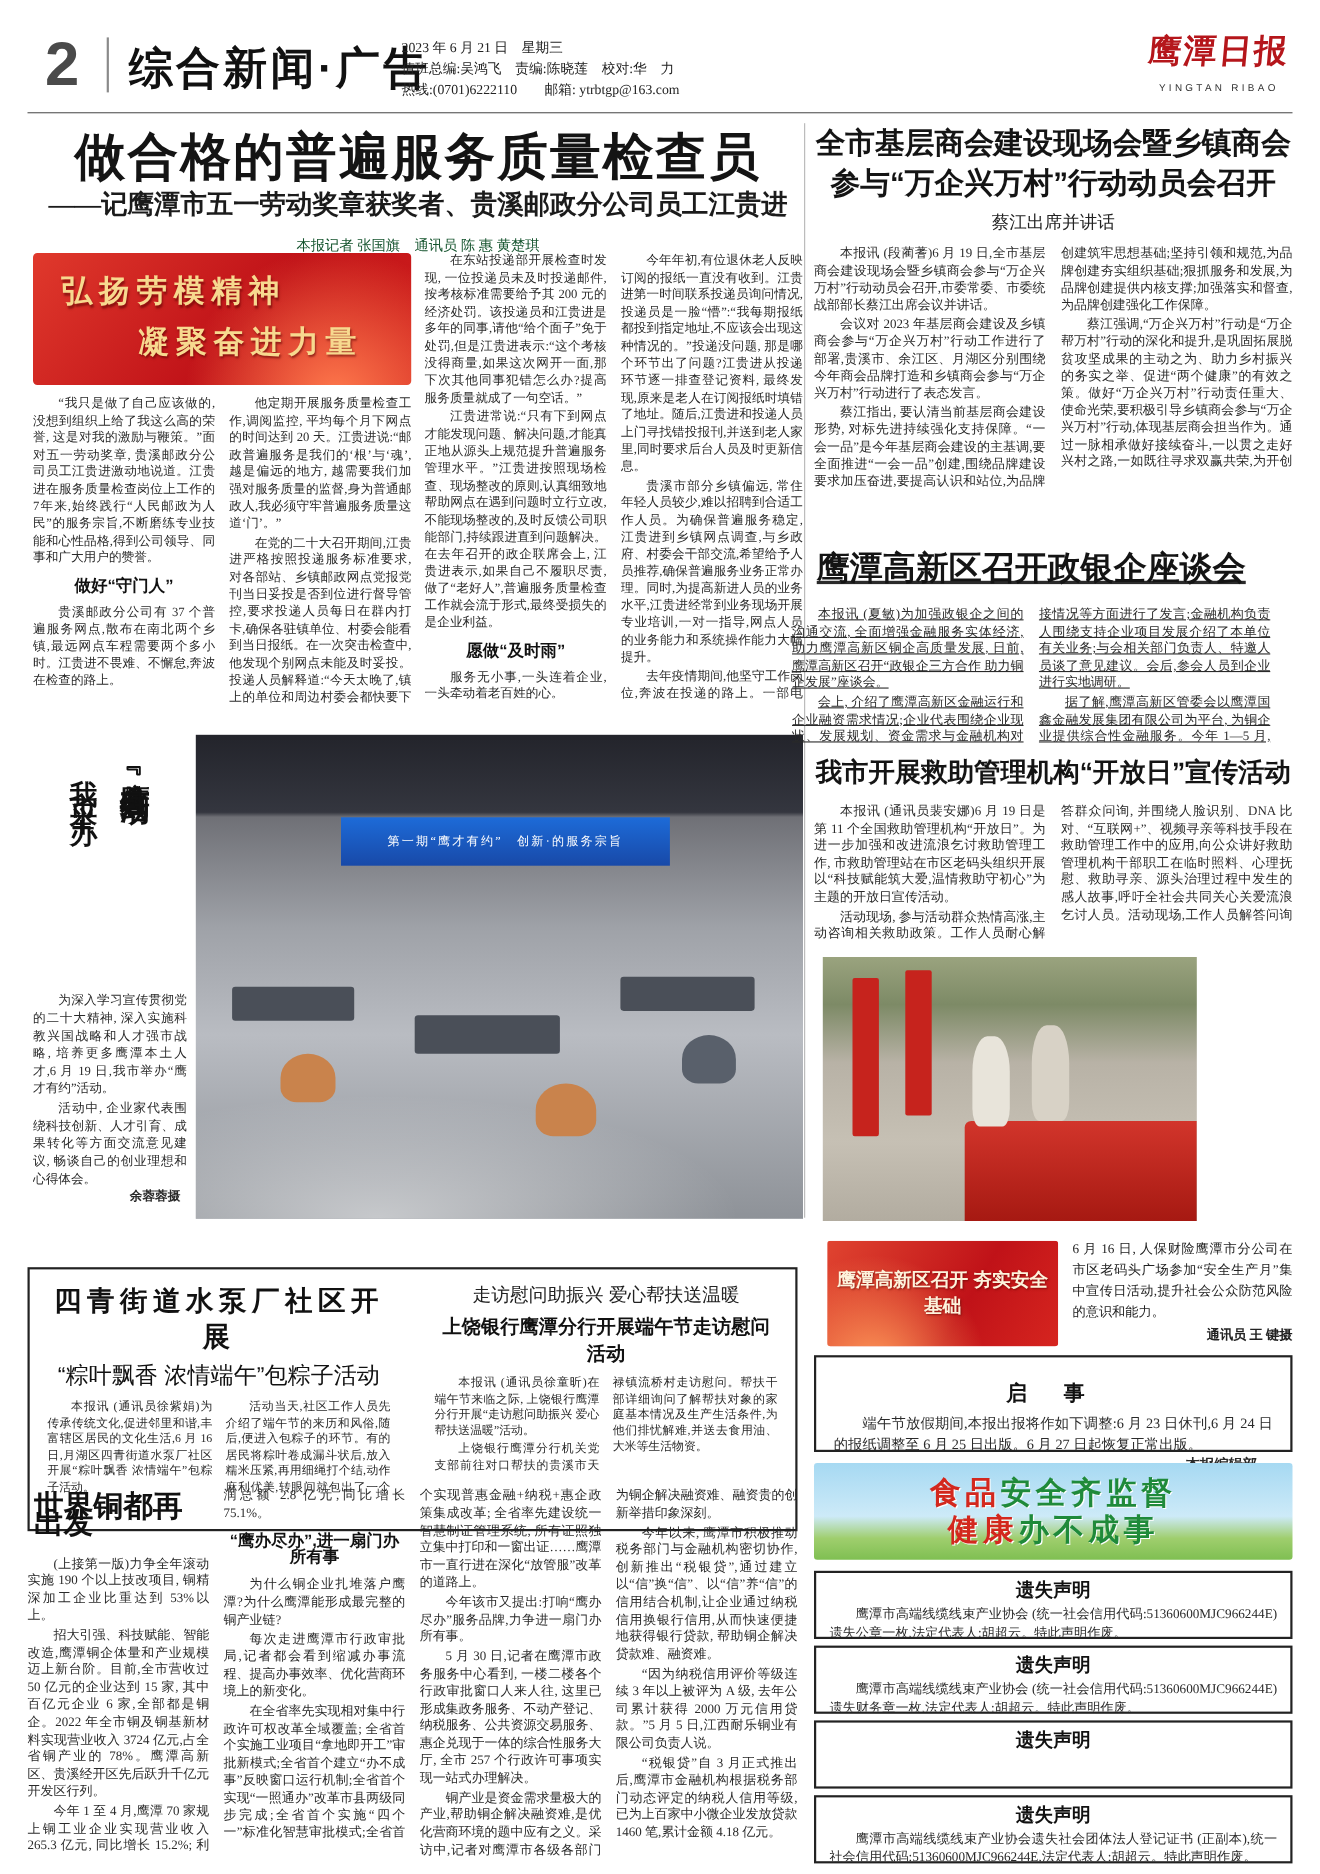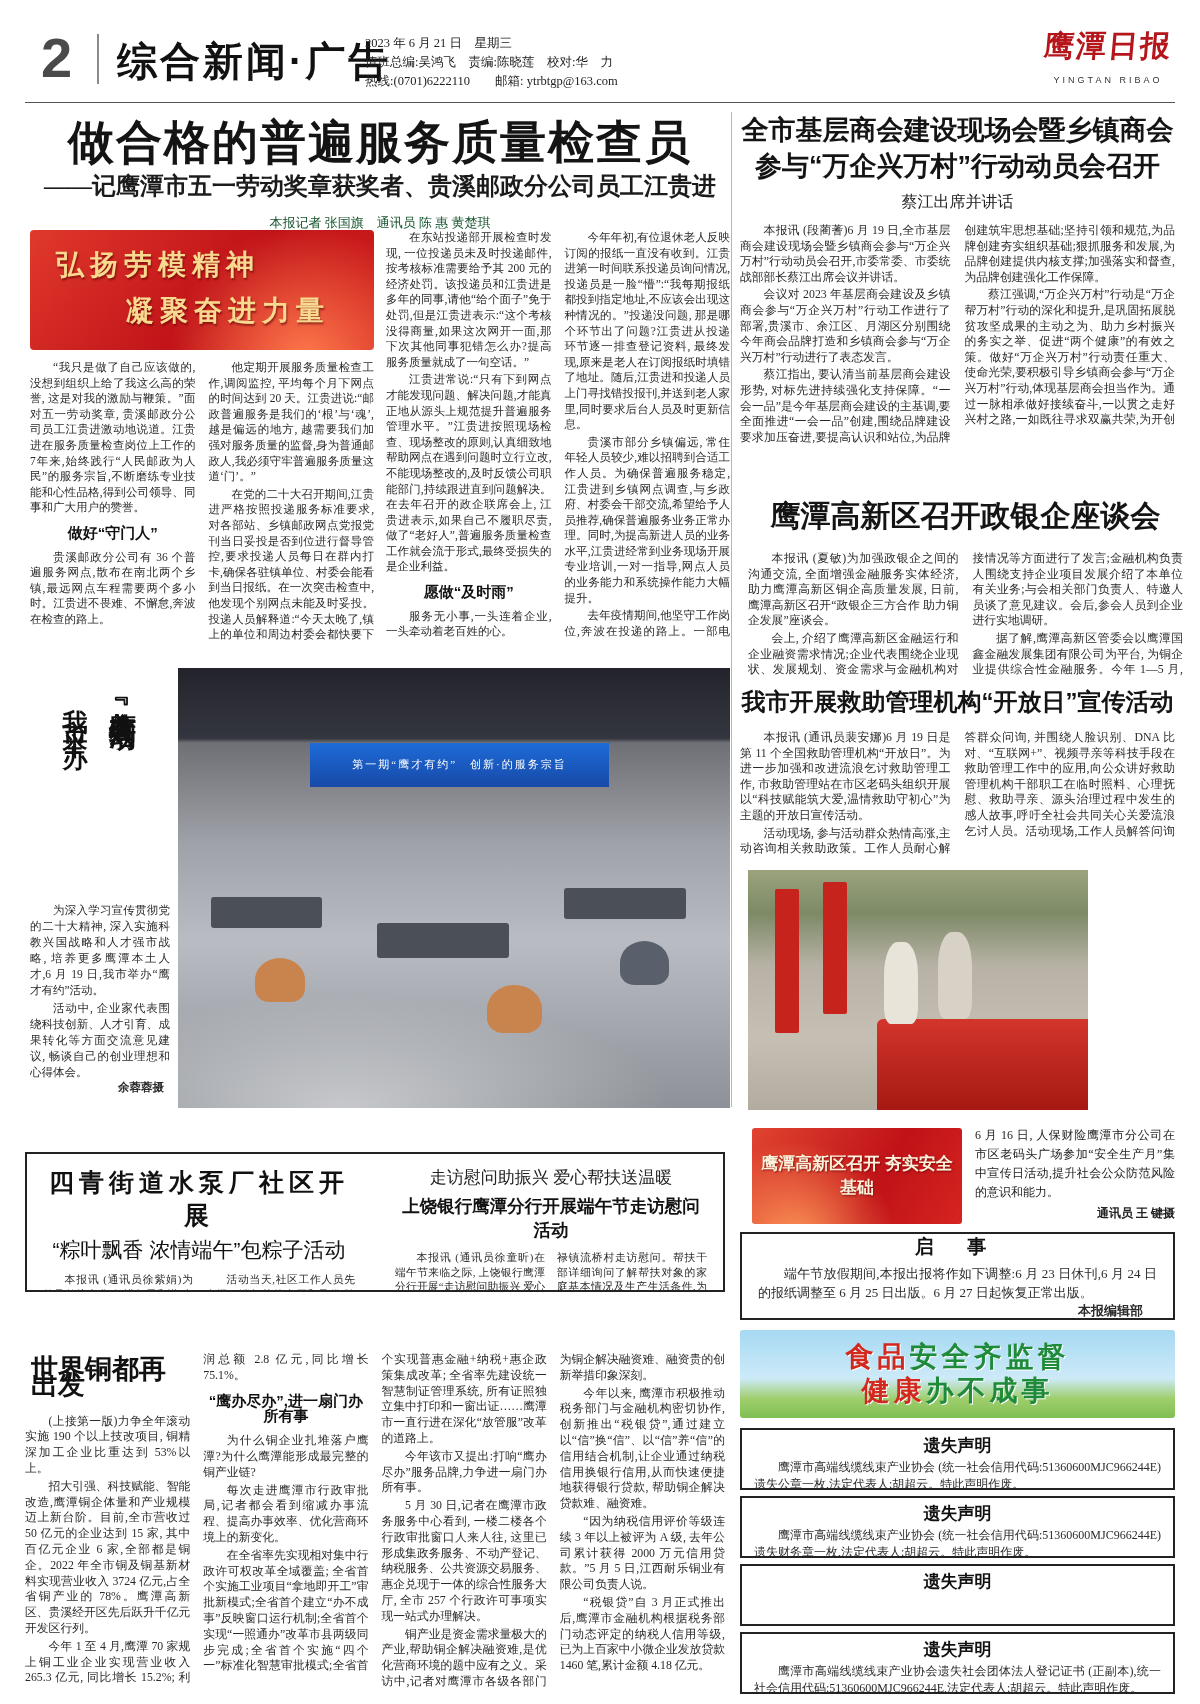--- a/index.html
+++ b/index.html
@@ -60,42 +60,42 @@
               background:linear-gradient(180deg,#23242b 0%,#34363f 16%,#6f7076 17%,#9fa2a8 40%,#b9bcc2 62%,#8e9298 100%);}
   .pm-screen{position:absolute;left:24%;top:17%;width:54%;height:10%;
              background:linear-gradient(180deg,#1d6bd8,#1849a8);display:flex;align-items:center;justify-content:center;
              color:#fff;font-size:11px;letter-spacing:2px;}
   .pm-desk{position:absolute;background:#4a4f58;border-radius:3px;}
   .pm-chair{position:absolute;background:#c9834c;border-radius:50% 50% 30% 30%;}
   .pm-floorlight{position:absolute;left:0;bottom:0;width:100%;height:30%;
                  background:radial-gradient(ellipse at 30% 100%,rgba(255,255,255,.5),rgba(255,255,255,0) 60%);}
 
   
-  .box-pair{position:absolute;left:25px;top:1152px;width:700px;height:140px;border:2px solid #222;
+  .box-pair{position:absolute;left:25px;top:1152px;width:700px;height:240px;border:2px solid #222;
             display:flex;gap:40px;padding:12px 16px;overflow:hidden;justify-content:space-between;}
   .bp-half{width:318px;}
   .bp-h1{font-size:25px;font-weight:900;letter-spacing:5px;text-align:center;font-family:"Liberation Sans",sans-serif;color:#111;}
   .bp-h2{font-size:21px;font-weight:400;text-align:center;margin-top:4px;font-family:"Liberation Sans",sans-serif;color:#111;}
   .bp-kicker{font-size:17px;text-align:center;color:#222;font-family:"Liberation Sans",sans-serif;}
   .bp-h3{font-size:17.5px;font-weight:900;text-align:center;margin-top:5px;font-family:"Liberation Sans",sans-serif;color:#111;}
   .bp-body{margin-top:8px;column-count:2;column-gap:12px;font-size:10.8px;line-height:14.6px;height:96px;overflow:hidden;}
 
   
   .copper{position:absolute;left:25px;top:1352px;width:700px;height:342px;column-count:4;column-gap:13px;
           font-size:11.8px;line-height:15.8px;overflow:hidden;}
   .copper-head{font-size:27px;font-weight:900;margin:10px 0 20px 6px;font-family:"Liberation Sans",sans-serif;color:#111;}
 
   
   .r-art1{position:absolute;left:740px;top:112px;width:435px;}
   .r-h1{font-size:27px;font-weight:900;text-align:center;line-height:36px;color:#141414;
         font-family:"Liberation Sans",sans-serif;}
   .r-sub1{font-size:16px;text-align:center;margin:8px 0 10px 0;color:#222;}
   .r-body{column-count:2;column-gap:14px;font-size:11.8px;line-height:15.6px;overflow:hidden;}
   .r-art1 .r-body{height:232px;}
-  .r-art2{position:absolute;left:748px;top:496px;width:435px;}
+  .r-art2{position:absolute;left:720px;top:496px;width:435px;text-decoration:underline;}
   .r-h2{font-size:30px;font-weight:900;text-align:center;color:#141414;font-family:"Liberation Sans",sans-serif;}
   .r-art2 .r-body{height:138px;margin-top:14px;}
   .r-art3{position:absolute;left:740px;top:686px;width:435px;}
   .r-h3{font-size:24px;font-weight:900;text-align:center;color:#141414;font-family:"Liberation Sans",sans-serif;}
   .r-art3 .r-body{height:136px;margin-top:12px;}
   .photo-r{position:absolute;left:748px;top:870px;width:340px;height:240px;overflow:hidden;
            background:linear-gradient(180deg,#9aa37e 0%,#7d8a66 18%,#b8b2a6 40%,#c6c0b4 70%,#b2aca0 100%);}
   .pr-banner{position:absolute;background:#c6231d;border-radius:2px;}
   .pr-table{position:absolute;right:0;bottom:0;width:62%;height:38%;background:linear-gradient(180deg,#d2352b,#a61912);
             border-radius:6px 0 0 0;}
@@ -105,21 +105,21 @@
   .risk{position:absolute;left:752px;top:1128px;width:210px;height:96px;border-radius:3px;overflow:hidden;
         background:radial-gradient(circle at 20% 120%,#ff9a5a 0%,rgba(255,154,90,0) 50%),
                    linear-gradient(120deg,#e04430 0%,#c01218 60%,#d6251f 100%);
         display:flex;align-items:center;justify-content:center;}
   .risk-text{color:#fdf3dc;font-weight:900;font-size:17px;text-align:center;line-height:24px;
              text-shadow:1px 1px 2px rgba(100,0,0,.7);font-family:"Liberation Sans",sans-serif;padding:0 8px;}
   .risk-cap{position:absolute;left:975px;top:1126px;width:200px;font-size:12px;line-height:19px;text-align:justify;color:#222;}
   .risk-credit{text-align:right;font-weight:bold;margin-top:2px;}
 
   
-  .notice{position:absolute;left:740px;top:1232px;width:435px;height:88px;border:2px solid #222;padding:0 16px;}
+  .notice{position:absolute;left:740px;top:1232px;width:435px;height:88px;border:2px solid #222;padding:20px 16px;}
   .notice-title{font-size:19px;font-weight:900;text-align:center;letter-spacing:14px;color:#111;
                 font-family:"Liberation Sans",sans-serif;}
   .notice-body{font-size:13px;line-height:19px;text-indent:2em;text-align:justify;margin-top:4px;}
   .notice-sign{text-align:right;font-weight:bold;font-size:13px;padding-right:14px;}
 
   
   .food{position:absolute;left:740px;top:1330px;width:435px;height:88px;border-radius:3px;overflow:hidden;
         background:linear-gradient(180deg,#a6d9f2 0%,#cdeaf8 55%,#9fce6d 78%,#7fbf52 100%);
         display:flex;flex-direction:column;align-items:center;justify-content:center;}
   .food-line{font-size:28px;font-weight:900;letter-spacing:4px;line-height:34px;font-family:"Liberation Sans",sans-serif;
@@ -159,21 +159,21 @@
   <div class="m-byline" data-name="main-byline">本报记者 张国旗　通讯员 陈 惠 黄楚琪</div>
   <div class="m-band" data-name="main-article-body">
     <div class="m-left" data-name="main-left-half">
       <div class="m-banner" data-name="labor-spirit-banner">
         <div class="m-banner-l1" data-name="banner-line1">弘扬劳模精神</div>
         <div class="m-banner-l2" data-name="banner-line2">凝聚奋进力量</div>
       </div>
       <div class="m-left-cols" data-name="main-text-columns-left">
           <div class="para" data-name="paragraph">“我只是做了自己应该做的,没想到组织上给了我这么高的荣誉, 这是对我的激励与鞭策。”面对五一劳动奖章, 贵溪邮政分公司员工江贵进激动地说道。江贵进在服务质量检查岗位上工作的7年来,始终践行“人民邮政为人民”的服务宗旨,不断磨练专业技能和心性品格,得到公司领导、同事和广大用户的赞誉。</div>
           <div class="col-subhead" data-name="article-subhead">做好“守门人”</div>
-          <div class="para" data-name="paragraph">贵溪邮政分公司有 36 个普遍服务网点,散布在南北两个乡镇,最远网点车程需要两个多小时。江贵进不畏难、不懈怠,奔波在检查的路上。</div>
+          <div class="para" data-name="paragraph">贵溪邮政分公司有 37 个普遍服务网点,散布在南北两个乡镇,最远网点车程需要两个多小时。江贵进不畏难、不懈怠,奔波在检查的路上。</div>
           <div class="para" data-name="paragraph">他定期开展服务质量检查工作,调阅监控, 平均每个月下网点的时间达到 20 天。江贵进说:“邮政普遍服务是我们的‘根’与‘魂’,越是偏远的地方, 越需要我们加强对服务质量的监督,身为普通邮政人,我必须守牢普遍服务质量这道‘门’。”</div>
           <div class="para" data-name="paragraph">在党的二十大召开期间,江贵进严格按照投递服务标准要求, 对各部站、乡镇邮政网点党报党刊当日妥投是否到位进行督导管控,要求投递人员每日在群内打卡,确保各驻镇单位、村委会能看到当日报纸。在一次突击检查中,他发现个别网点未能及时妥投。投递人员解释道:“今天太晚了,镇上的单位和周边村委会都快要下班了,我保证第二天上午一定送到。”江贵进坚持要求投递员当日送达,他说:“虽然他们今天可能不会看报纸,但是当日送达是我们的工作职责,不能有丝毫含糊。”</div>
         </div>
     </div>
     <div class="m-right-cols" data-name="main-text-columns-right">
         <div class="para" data-name="paragraph">在东站投递部开展检查时发现, 一位投递员未及时投递邮件, 按考核标准需要给予其 200 元的经济处罚。该投递员和江贵进是多年的同事,请他“给个面子”免于处罚,但是江贵进表示:“这个考核没得商量,如果这次网开一面,那下次其他同事犯错怎么办?提高服务质量就成了一句空话。”</div>
         <div class="para" data-name="paragraph">江贵进常说:“只有下到网点才能发现问题、解决问题,才能真正地从源头上规范提升普遍服务管理水平。”江贵进按照现场检查、现场整改的原则,认真细致地帮助网点在遇到问题时立行立改,不能现场整改的,及时反馈公司职能部门,持续跟进直到问题解决。在去年召开的政企联席会上, 江贵进表示,如果自己不履职尽责,做了“老好人”,普遍服务质量检查工作就会流于形式,最终受损失的是企业利益。</div>
         <div class="col-subhead" data-name="article-subhead">愿做“及时雨”</div>
         <div class="para" data-name="paragraph">服务无小事,一头连着企业,一头牵动着老百姓的心。</div>
         <div class="para" data-name="paragraph">今年年初,有位退休老人反映订阅的报纸一直没有收到。江贵进第一时间联系投递员询问情况, 投递员是一脸“懵”:“我每期报纸都投到指定地址,不应该会出现这种情况的。”投递没问题, 那是哪个环节出了问题?江贵进从投递环节逐一排查登记资料, 最终发现,原来是老人在订阅报纸时填错了地址。随后,江贵进和投递人员上门寻找错投报刊,并送到老人家里,同时要求后台人员及时更新信息。</div>

